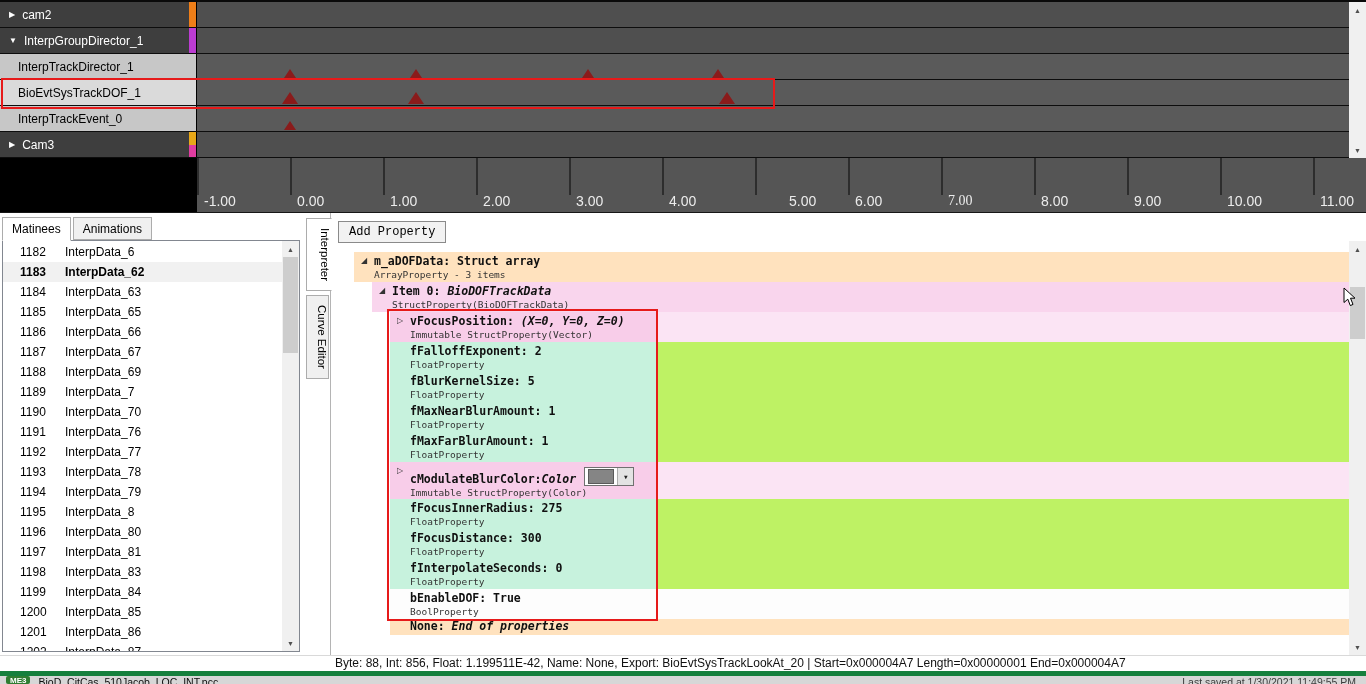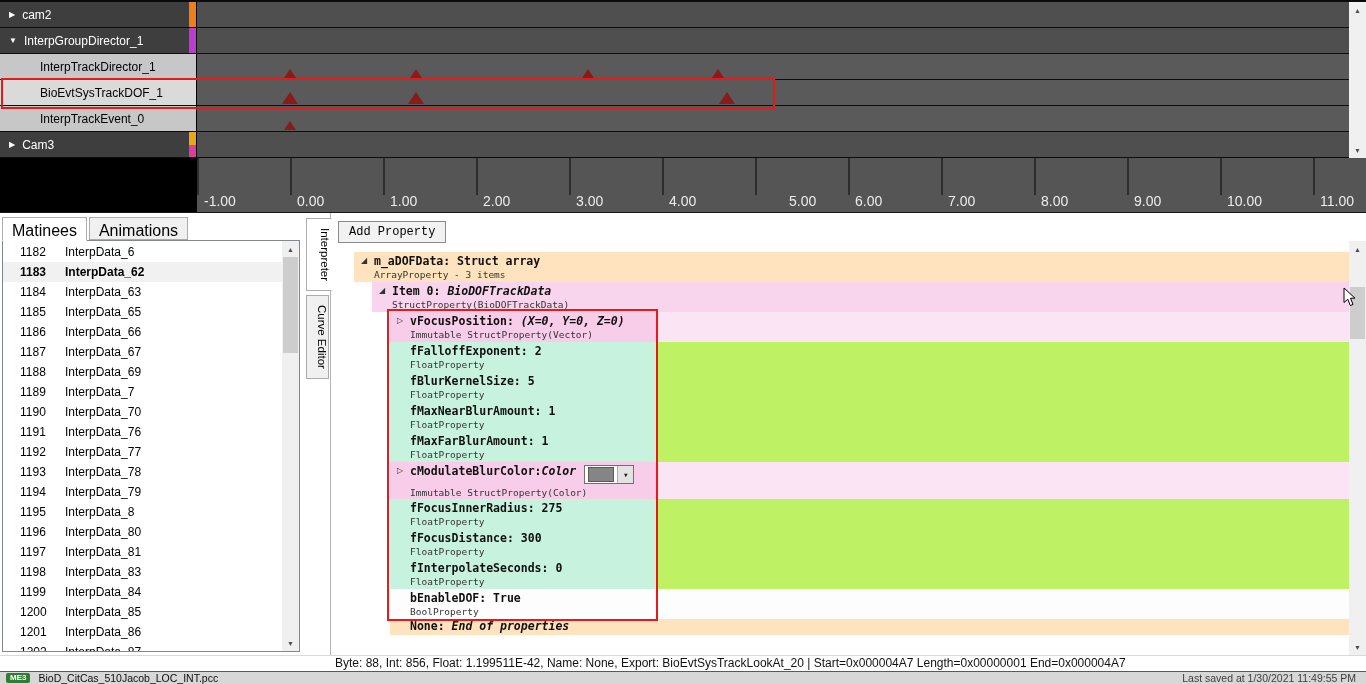--- a/index.html
+++ b/index.html
@@ -4,21 +4,21 @@
 <style>
   html,body{margin:0;padding:0;background:#fff}
   .app{position:relative;width:1366px;height:684px;overflow:hidden;background:#fff;font-family:"Liberation Sans",sans-serif}
 
   
   .tl{position:absolute;left:0;top:0;width:1366px;height:213px;background:#4E4E4E}
   .tl-rows{border-top:2px solid #0a0a0a}
   .tl-row{display:flex;height:25px;border-bottom:1px solid #0d0d0d}
   .tl-label{width:197px;flex:none;position:relative;display:flex;align-items:center;border-right:1px solid #000;box-sizing:border-box;font-size:12px;white-space:nowrap}
   .tl-group .tl-label{background:#3E3E3E;color:#fff}
-  .tl-track .tl-label{background:#C7C7C7;color:#000;padding-left:40px}
+  .tl-track .tl-label{background:#C7C7C7;color:#000;padding-left:18px}
   .tl-row.sel .tl-label{background:#DADADA}
   .tl-arrow{margin:0 7px 0 9px;font-size:8px;line-height:1}
   .tl-strip{position:absolute;right:0;top:0;bottom:0;width:7px;display:flex;flex-direction:column}
   .tl-strip div{flex:1}
   .tl-area{flex:1;position:relative;background:#4F4F4F;overflow:hidden}
   .tl-track .tl-area{background:#5A5A5A}
   .kf{position:absolute;bottom:1px;width:0;height:0;border-style:solid;border-color:transparent;border-top-width:0;border-bottom-color:#8A1B1B}
 
   .ruler{display:flex;height:54px;border-bottom:1px solid #161616;box-sizing:content-box}
   .ruler-corner{width:197px;flex:none;background:#000;border-right:1px solid #000;box-sizing:border-box}
@@ -32,21 +32,21 @@
   .sb-track{flex:1;position:relative}
   .sb-thumb{position:absolute;left:1px;right:1px;background:#CDCDCD}
   .tl-sbar{right:0;top:2px;width:17px;height:156px}
   .list-sbar{right:0;top:0;width:17px;height:100%}
   .prop-sbar{right:0;top:28px;bottom:0;width:17px}
 
   
   .main{position:absolute;left:0;top:213px;width:1366px;height:442px;display:flex;background:#fff}
   .left{width:303px;flex:none;position:relative;background:#fff}
   .tabs{position:absolute;left:2px;top:4px;height:24px;display:flex;z-index:2}
-  .tab{font-size:16px;padding:4px 9px 3px;background:#F0F0F0;border:1px solid #ACACAC;margin-right:2px;box-sizing:border-box;height:23px}
+  .tab{font-size:12px;padding:4px 9px 3px;background:#F0F0F0;border:1px solid #ACACAC;margin-right:2px;box-sizing:border-box;height:23px}
   .tab.sel{background:#fff;border-bottom:1px solid #fff;height:24px}
   .listbox{position:absolute;left:2px;right:3px;top:27px;bottom:3px;border:1px solid #828790;background:#fff;overflow:hidden}
   .list{position:absolute;left:0;top:1px;right:17px;bottom:0;overflow:hidden}
   .lrow{height:20px;display:flex;align-items:center;font-size:12px;padding-left:17px;white-space:nowrap}
   .lrow.sel{background:#F1F1F1;font-weight:bold}
   .lnum{width:29px;flex:none}
   .lname{margin-left:16px}
 
   .vtabs{width:27px;flex:none;position:relative;padding-top:5px;box-sizing:border-box;background:#fff;z-index:3}
   .vtab{writing-mode:vertical-rl;font-size:11.5px;padding:9px 0;width:23px;margin-left:3px;margin-bottom:4px;background:#F0F0F0;border:1px solid #ACACAC;box-sizing:border-box;text-align:center;display:block}
@@ -76,28 +76,28 @@
   .kind-float .pblock{background:#C7F2DD}
   .kind-bool .pblock{background:#FDFDFD}
   .full .pblock{background:transparent;width:auto}
   .pexp{width:20px;flex:none;text-align:center;padding-top:5px;font-size:8px;color:#333;line-height:1}
   .single .pexp{padding-top:2px}
   .pcol{padding-top:3px;min-width:0}
   .single .pcol{padding-top:1px}
   .pl1{font-family:"DejaVu Sans Mono",monospace;font-size:11.5px;font-weight:bold;line-height:13px;color:#101010;white-space:nowrap}
   .pl2{font-family:"DejaVu Sans Mono",monospace;font-size:9.5px;line-height:11px;color:#333;white-space:nowrap;margin-top:1px}
   .pval.it{font-style:italic}
-  .tall .pl1{display:flex;align-items:flex-start;height:21px}
+  .tall .pl1{display:flex;align-items:flex-end;height:21px}
   .combo{display:inline-flex;align-items:center;height:19px;background:#fff;border:1px solid #707070;margin-left:8px;box-sizing:border-box}
   .swatch{width:24px;height:13px;margin:0 3px;border:1px solid #5a5a5a}
   .combo-btn{width:15px;height:17px;background:#E3E3E3;border-left:1px solid #ACACAC;display:flex;align-items:center;justify-content:center;font-size:6px;color:#222}
 
   
   .status{position:absolute;left:0;top:655px;width:1366px;height:16px;background:#fff;border-top:1px solid #D9D9D9;box-sizing:border-box;font-size:12px;line-height:15px;padding-left:335px;white-space:nowrap;color:#111}
-  .footer{position:absolute;left:0;top:671px;width:1366px;height:13px;background:#D7D7D7;border-top:1px solid #15803d;box-sizing:border-box;display:flex;align-items:center;font-size:10.5px}
+  .footer{position:absolute;left:0;top:671px;width:1366px;height:13px;background:#D7D7D7;border-top:5px solid #15803d;box-sizing:border-box;display:flex;font-size:10.5px}
   .badge{margin-left:6px;background:#2F7D32;color:#fff;font-size:8px;font-weight:bold;line-height:10px;padding:0 4px;border-radius:2px}
   .fname{margin-left:8px;color:#0d0d0d;line-height:12px}
   .saved{margin-left:auto;margin-right:10px;color:#3d3d3d;line-height:12px}
 
   
   .hl{position:absolute;border:2px solid #E61A1A;box-sizing:border-box;z-index:40;pointer-events:none}
   .hl-track{left:1px;top:78px;width:774px;height:31px}
   .hl-props{left:387px;top:309px;width:271px;height:312px}
   .cursor{position:absolute;left:1343px;top:287px;z-index:60;pointer-events:none}
 </style>
@@ -182,21 +182,21 @@
           <div class="tick-label" style="left: 286px;">2.00</div>
           <div class="tick" style="left: 372px;"></div>
           <div class="tick-label" style="left: 379px;">3.00</div>
           <div class="tick" style="left: 465px;"></div>
           <div class="tick-label" style="left: 472px;">4.00</div>
           <div class="tick" style="left: 558px;"></div>
           <div class="tick-label" style="left: 565px; margin-left: 27px;">5.00</div>
           <div class="tick" style="left: 651px;"></div>
           <div class="tick-label" style="left: 658px;">6.00</div>
           <div class="tick" style="left: 744px;"></div>
-          <div class="tick-label" style="left: 751px;">7.00</div>
+          <div class="tick-label" style="left: 751px; font-family: Liberation Serif, serif;">7.00</div>
           <div class="tick" style="left: 837px;"></div>
           <div class="tick-label" style="left: 844px;">8.00</div>
           <div class="tick" style="left: 930px;"></div>
           <div class="tick-label" style="left: 937px;">9.00</div>
           <div class="tick" style="left: 1023px;"></div>
           <div class="tick-label" style="left: 1030px;">10.00</div>
           <div class="tick" style="left: 1116px;"></div>
           <div class="tick-label" style="left: 1123px;">11.00</div>
         </div>
     </div>

